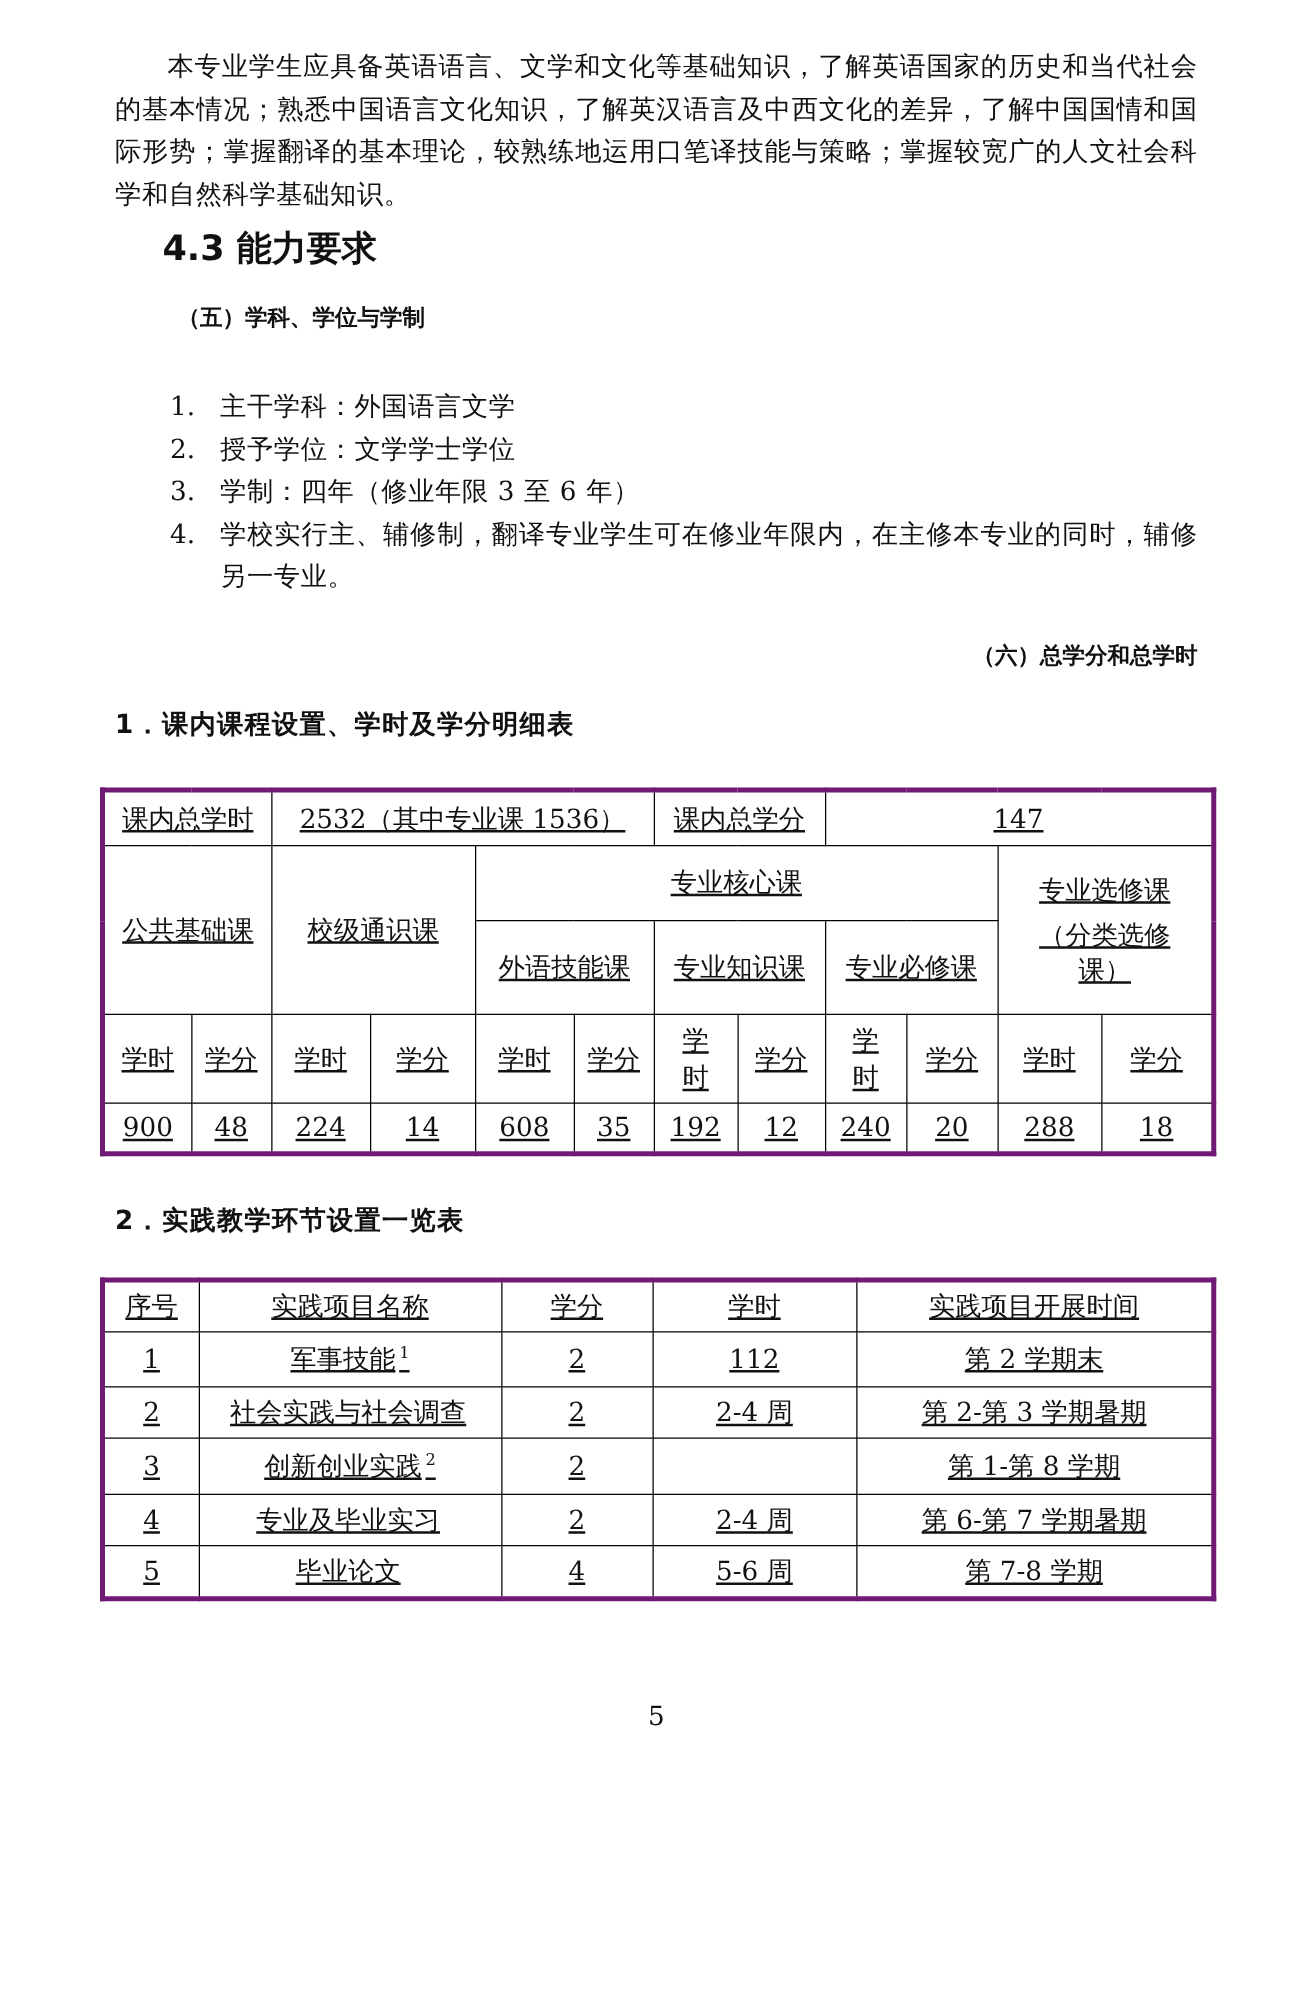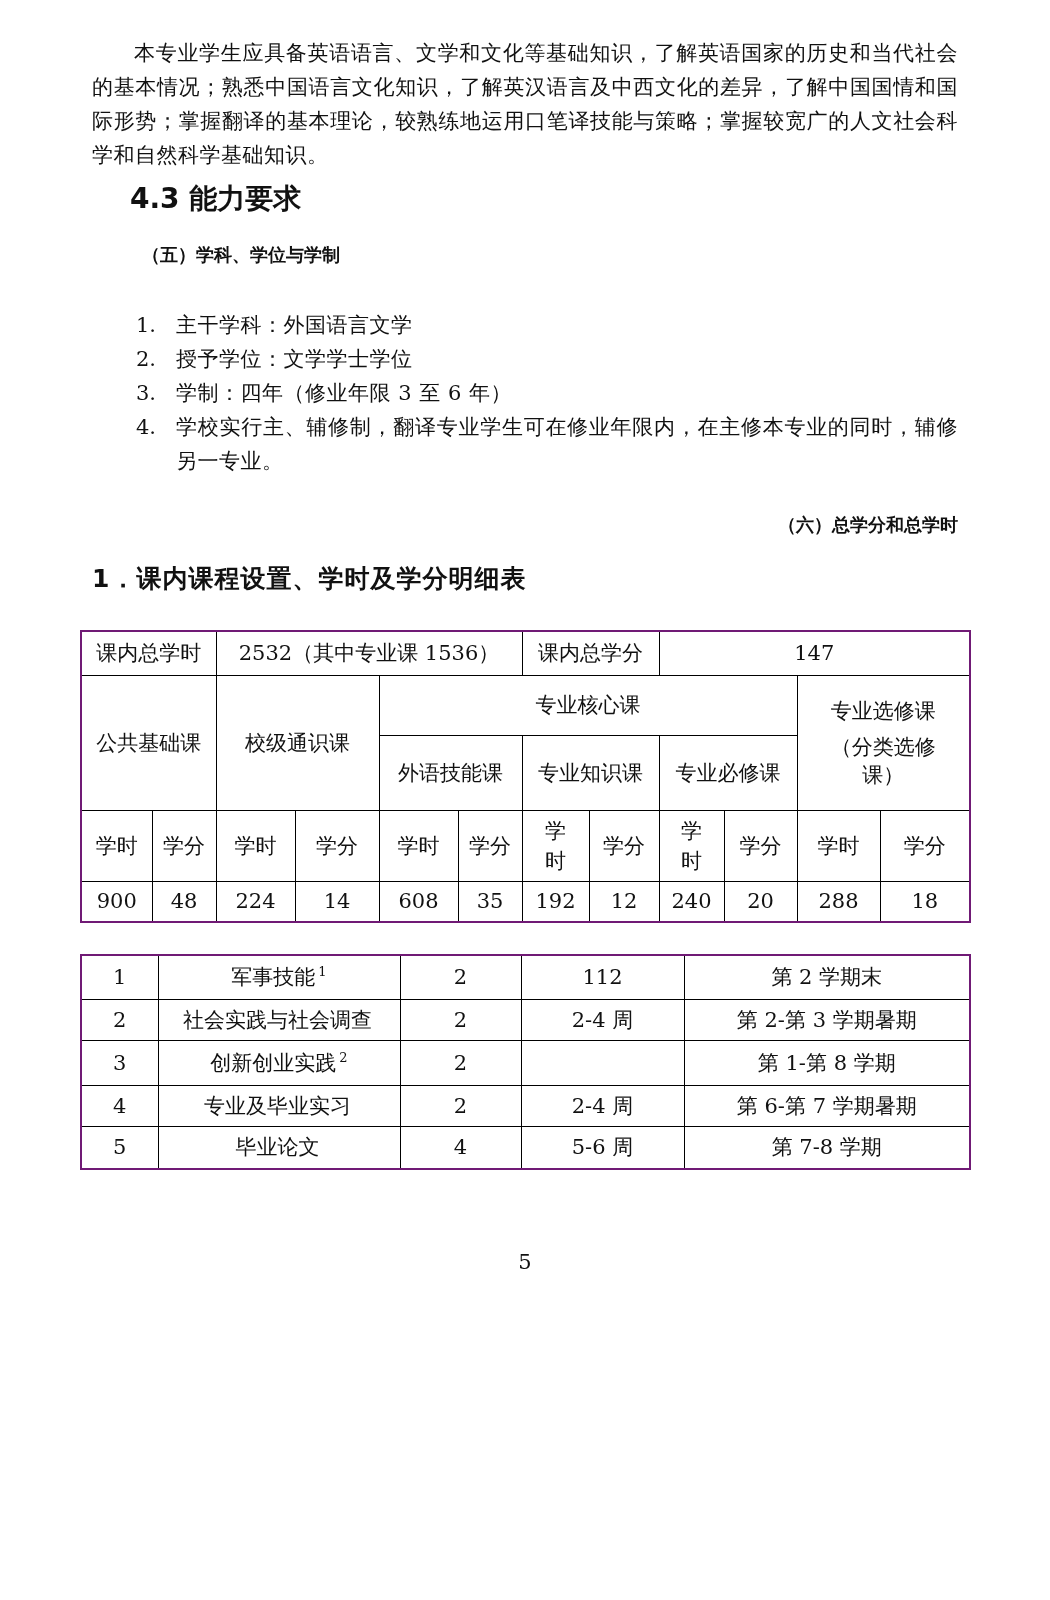--- a/index.html
+++ b/index.html
@@ -32,32 +32,33 @@
   }
   .h-major.h6{margin-top:30px;text-align:right;}
   .olist{margin:36px 0 0 44px;}
   .olist-item{display:flex;font-size:21px;line-height:34px;}
   .olist-item .num{width:40px;flex:0 0 40px;}
   .olist-item .txt{flex:1;text-align:justify;letter-spacing:0.5px;}
   .p3{margin-top:40px;}
   .h-table{
     margin:22px 0 0 0;
     font-family:"DejaVu Sans","Liberation Sans",sans-serif;
-    font-size:25px;line-height:30px;font-weight:700;
+    font-size:21px;line-height:30px;font-weight:700;
     letter-spacing:1px;
   }
   .h-table.h-t2{margin-top:36px;}
 
   table{
     border-collapse:collapse;
     table-layout:fixed;
     width:889px;
     margin-left:-12px;
-    border:2px solid #701a75;
+    border:4px solid #701a75;
     font-size:21px;
+    text-decoration:underline;
   }
   td{
     border:1px solid #000;
     text-align:center;
     vertical-align:middle;
     padding:0 2px;
     overflow:hidden;
   }
   .tbl1{margin-top:36px;}
   .tbl2{margin-top:31px;}
@@ -175,30 +176,38 @@
       <td>192</td>
       <td>12</td>
       <td>240</td>
       <td>20</td>
       <td>288</td>
       <td>18</td>
     </tr>
   </tbody>
     </table>
 
+  <div class="h-table h-t2">2．实践教学环节设置一览表</div>
 
   <table class="tbl2">
     <colgroup>
       <col style="width:77px">
         <col style="width:242px">
         <col style="width:121px">
         <col style="width:163px">
         <col style="width:286px">
     </colgroup>
     <tbody>
+        <tr style="height:41px">
+      <td>序号</td>
+      <td>实践项目名称</td>
+      <td>学分</td>
+      <td>学时</td>
+      <td>实践项目开展时间</td>
+    </tr>
     <tr style="height:44px">
       <td>1</td>
       <td><span>军事技能</span><sup>1</sup></td>
       <td>2</td>
       <td>112</td>
       <td>第 2 学期末</td>
     </tr>
     <tr style="height:41px">
       <td>2</td>
       <td><span>社会实践与社会调查</span><sup></sup></td>

